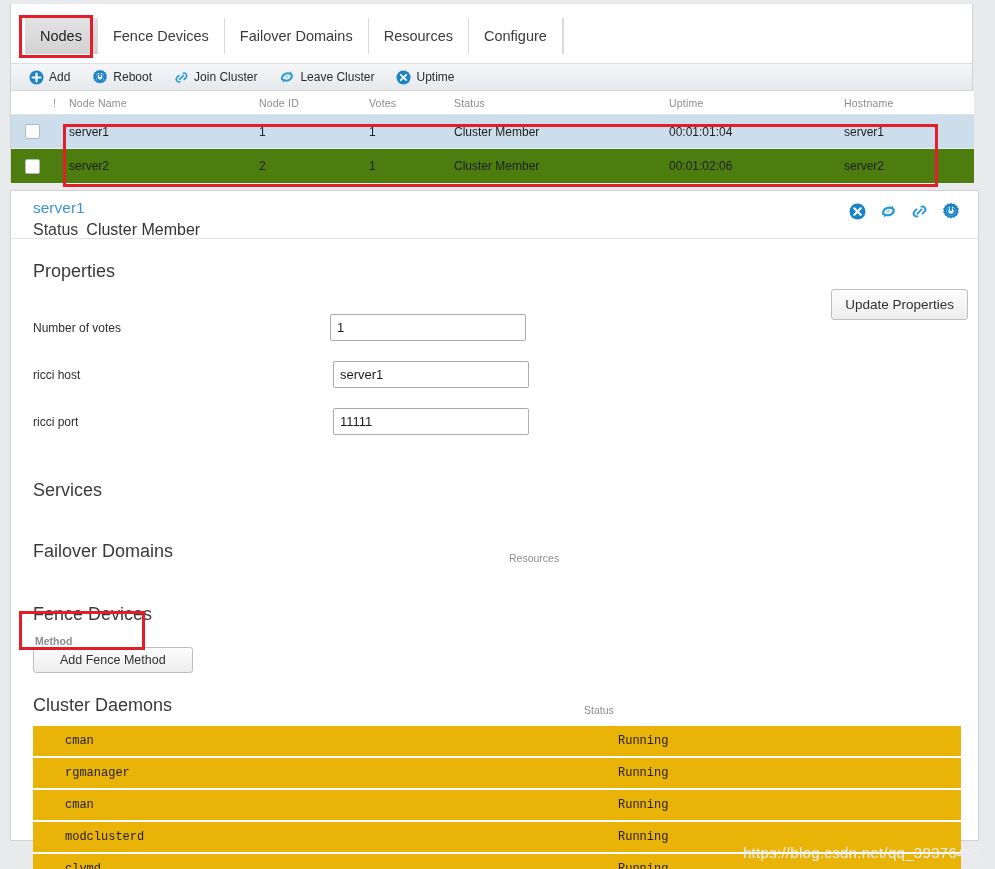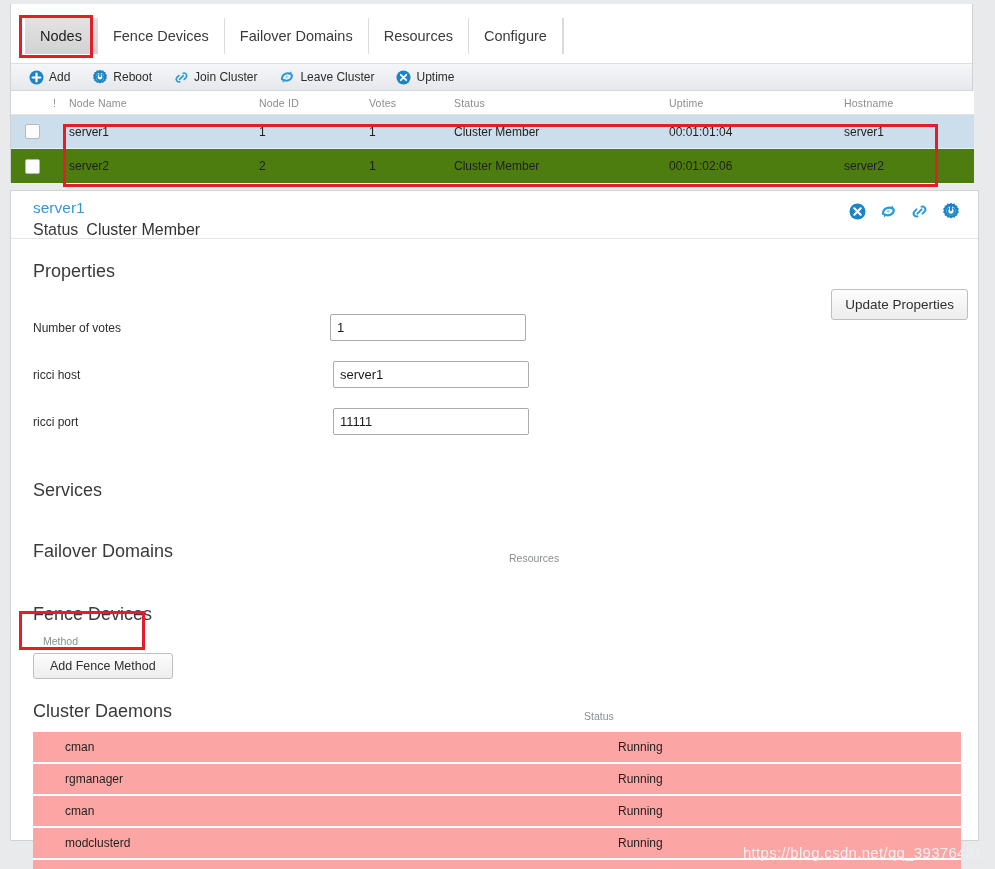--- a/index.html
+++ b/index.html
@@ -149,23 +149,24 @@
   }
 
   .muted-small{font-size:10.5px;color:#8a8d90;}
 
   .daemons{
     width:928px;margin-top:10px;
     border-collapse:collapse;table-layout:fixed;
   }
   .daemons td{
     font-size:12px;color:#1f1f1f;
-    background:#fca5a5;
+    background:#eab308;
     padding:8px 0;
     border-bottom:2px solid #ffffff;
+    font-family:Liberation Mono, monospace;
   }
   .d-name{padding-left:32px !important;width:553px;}
 
   
   .redbox{position:absolute;border:3px solid #e31d2a;pointer-events:none;}
   #rb-tab{left:19px;top:15px;width:68px;height:37px;}
   #rb-rows{left:63px;top:124px;width:869px;height:57px;}
   #rb-fence{left:19px;top:611px;width:120px;height:33px;}
 
   #watermark{
@@ -358,22 +359,22 @@
 
     <div class="sec-title" style="margin-top:35px;">Services</div>
 
     <div style="margin-top:40px;position:relative;">
       <span class="sec-title">Failover Domains</span>
       <span class="muted-small" style="position:absolute;left:476px;top:11px;">Resources</span>
     </div>
 
     <div style="margin-top:42px;">
       <div class="sec-title">Fence Devices</div>
-      <div class="muted-small" style="margin-top:10px;margin-left:10px;">Method</div>
-      <button class="btn" style="margin-top:6px;padding:5px 16px;font-size:12.5px;">Add Fence Method</button>
+      <div class="muted-small" style="margin-top:10px;margin-left:2px;font-weight:bold;">Method</div>
+      <button class="btn" style="padding:5px 26px;font-size:12.5px;">Add Fence Method</button>
     </div>
 
     <div style="margin-top:22px;position:relative;">
       <span class="sec-title">Cluster Daemons</span>
       <span class="muted-small" style="position:absolute;left:551px;top:9px;">Status</span>
 
       <table class="daemons">
         <tbody id="daemon-body">
             <tr>
               <td class="d-name">cman</td>

